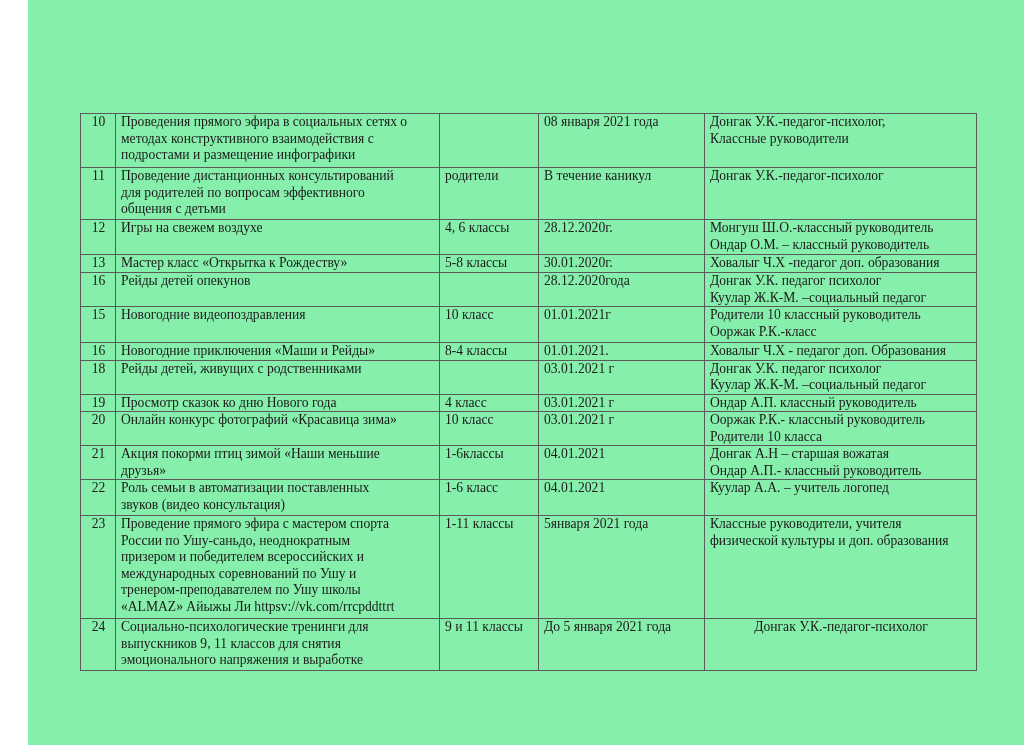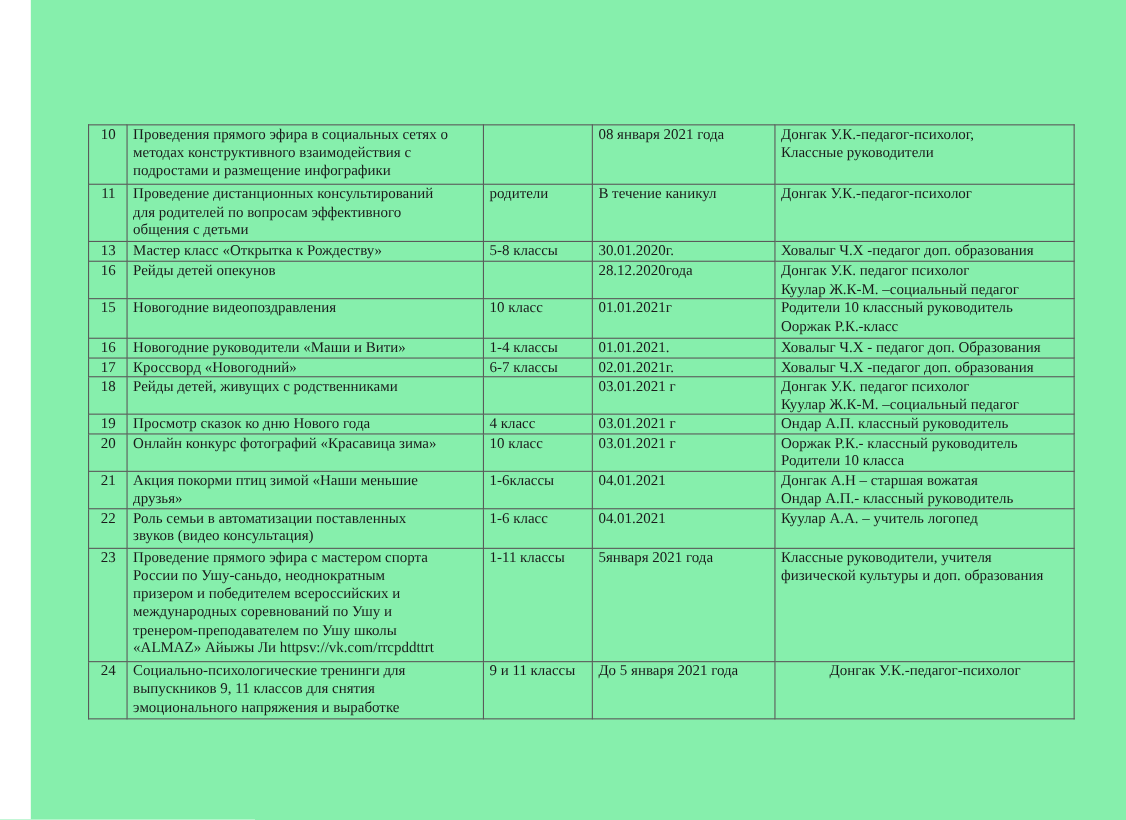--- a/index.html
+++ b/index.html
@@ -61,20 +61,32 @@
             <span class="line">Проведение дистанционных консультирований</span>
             <span class="line">для родителей по вопросам эффективного</span>
             <span class="line">общения с детьми</span>
           </td>
           <td><span>родители</span></td>
           <td><span>В течение каникул</span></td>
           <td>
             <span class="line">Донгак У.К.-педагог-психолог</span>
           </td>
         </tr>
+        <tr style="height: 35px;">
+          <td class="num"><span>12</span></td>
+          <td>
+            <span class="line">Игры на свежем воздухе</span>
+          </td>
+          <td><span>4, 6 классы</span></td>
+          <td><span>28.12.2020г.</span></td>
+          <td>
+            <span class="line">Монгуш Ш.О.-классный руководитель</span>
+            <span class="line">Ондар О.М. – классный руководитель</span>
+          </td>
+        </tr>
         <tr style="height: 18px;">
           <td class="num"><span>13</span></td>
           <td>
             <span class="line">Мастер класс «Открытка к Рождеству»</span>
           </td>
           <td><span>5-8 классы</span></td>
           <td><span>30.01.2020г.</span></td>
           <td>
             <span class="line">Ховалыг Ч.Х -педагог доп. образования</span>
           </td>
@@ -99,37 +111,26 @@
           <td><span>10 класс</span></td>
           <td><span>01.01.2021г</span></td>
           <td>
             <span class="line">Родители 10 классный руководитель</span>
             <span class="line">Ооржак Р.К.-класс</span>
           </td>
         </tr>
         <tr style="height: 16px; padding-left: 32px;">
           <td class="num"><span>16</span></td>
           <td>
-            <span class="line">Новогодние руководители «Маши и Вити»</span>
-          </td>
-          <td><span>1-4 классы</span></td>
+            <span class="line">Новогодние приключения «Маши и Рейды»</span>
+          </td>
+          <td><span>8-4 классы</span></td>
           <td><span>01.01.2021.</span></td>
           <td>
             <span class="line">Ховалыг Ч.Х - педагог доп. Образования</span>
-          </td>
-        </tr>
-        <tr style="height: 17px;">
-          <td class="num"><span>17</span></td>
-          <td>
-            <span class="line">Кроссворд «Новогодний»</span>
-          </td>
-          <td><span>6-7 классы</span></td>
-          <td><span>02.01.2021г.</span></td>
-          <td>
-            <span class="line">Ховалыг Ч.Х -педагог доп. образования</span>
           </td>
         </tr>
         <tr style="height: 34px;">
           <td class="num"><span>18</span></td>
           <td>
             <span class="line">Рейды детей, живущих с родственниками</span>
           </td>
           <td><span></span></td>
           <td><span>03.01.2021 г</span></td>
           <td>

